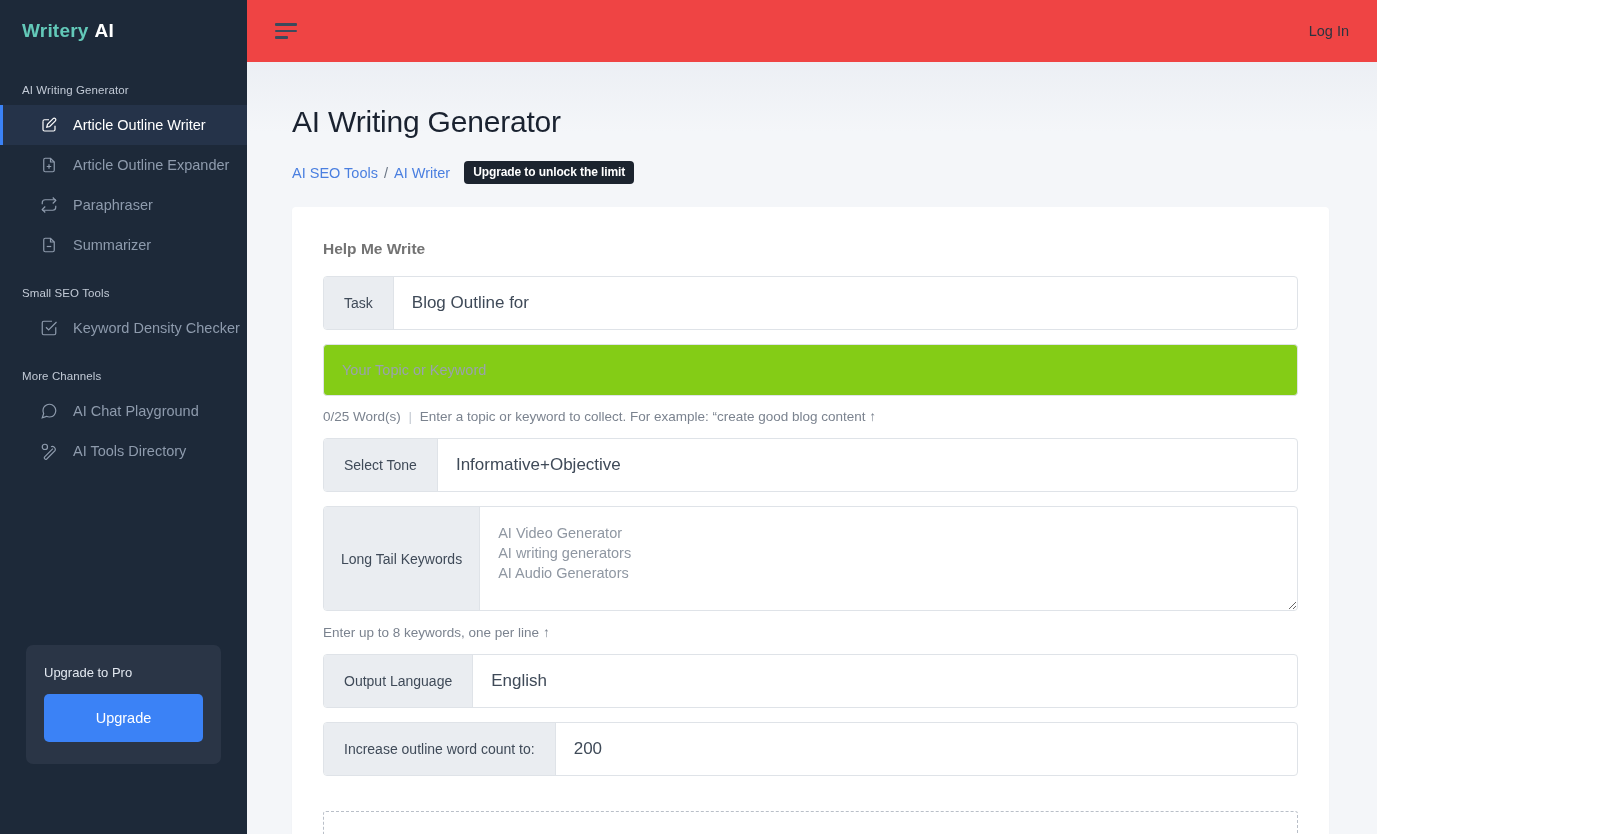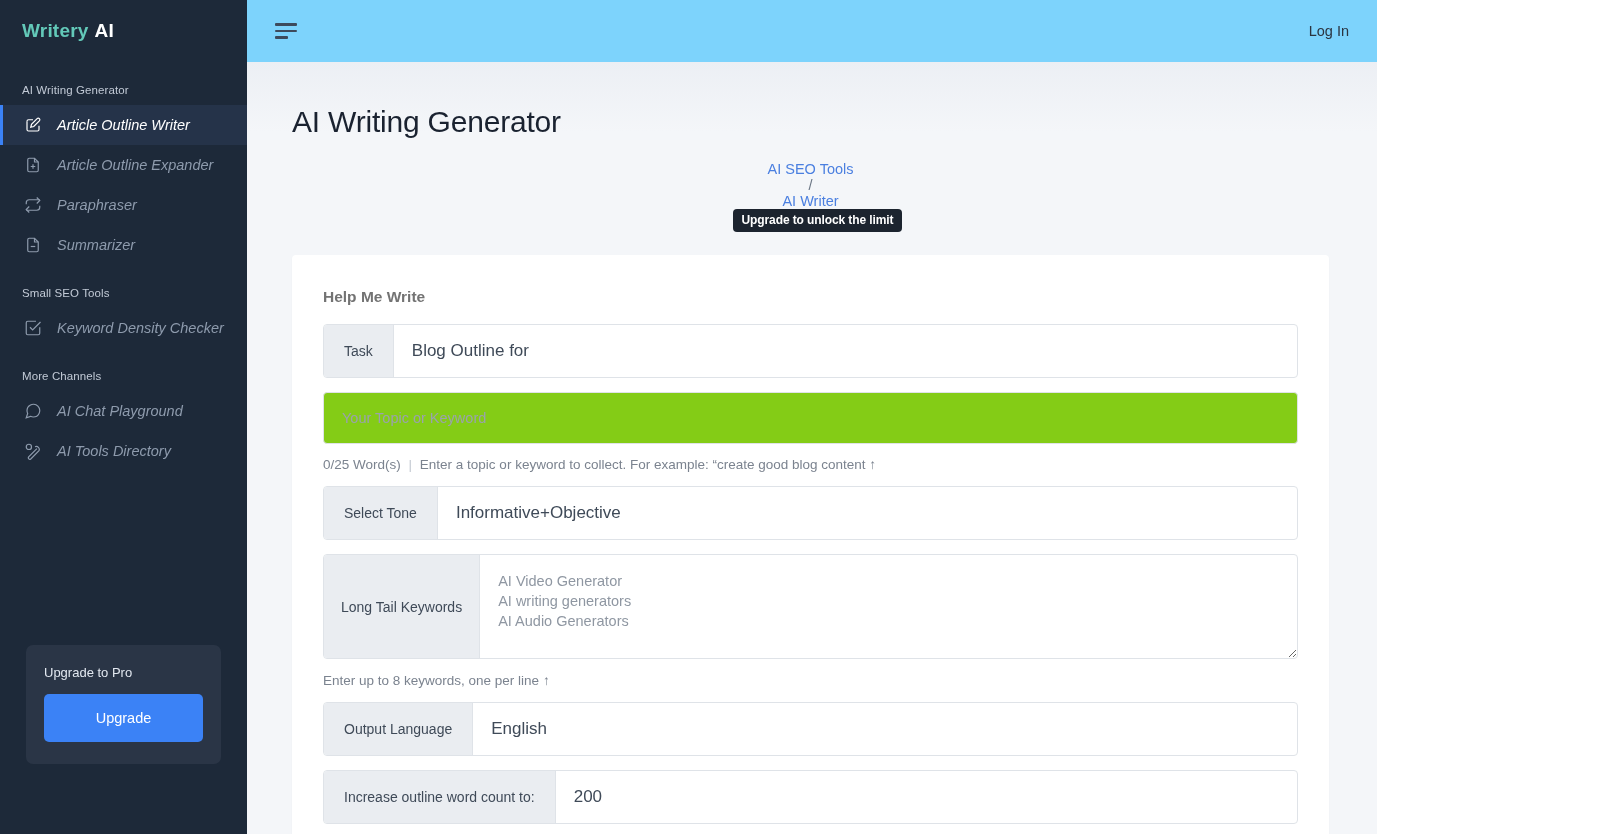--- a/index.html
+++ b/index.html
@@ -38,27 +38,26 @@
     font-size: 11.5px;
     padding: 0 0 0 22px;
     margin-top: 22px;
     margin-bottom: 9px;
     letter-spacing: .1px;
   }
   .nav-item {
     height: 40px;
     display: flex;
     align-items: center;
-    padding-left: 24px;
+    padding-left: 40px;
     color: #8e9bad;
     font-size: 14.5px;
     position: relative;
     cursor: pointer;
     gap: 15px;
-    font-style: italic;
   }
   .nav-item .nlabel { line-height: 1; }
   .nav-item.active {
     background: #253349;
     color: #ffffff;
   }
   .nav-item.active::before {
     content: "";
     position: absolute;
     left: 0; top: 0; bottom: 0;
@@ -101,21 +100,21 @@
     height: 834px;
     background: #f4f6f9;
     display: flex;
     flex-direction: column;
     position: relative;
     overflow: hidden;
   }
   .topbar {
     height: 62px;
     flex: 0 0 62px;
-    background: #7dd3fc;
+    background: #ef4444;
     display: flex;
     align-items: center;
     justify-content: space-between;
     padding: 0 28px 0 28px;
     gap: 44px;
   }
   .hamburger {
     width: 22px;
     display: flex;
     flex-direction: column;
@@ -146,21 +145,20 @@
     font-weight: normal;
     padding-top: 43px;
     letter-spacing: -.2px;
   }
   .breadcrumb {
     margin-top: 22px;
     display: flex;
     align-items: center;
     font-size: 14.5px;
     gap: 0px;
-    flex-direction: column;
   }
   .crumb-link { color: #4a7fe0; cursor: pointer; text-decoration: none; }
   .crumb-sep { color: #6b7685; margin: 0 6px; }
   .crumb-badge {
     margin-left: 14px;
     background: #1c242f;
     color: #ffffff;
     font-size: 12px;
     font-weight: bold;
     padding: 4px 9px 5px 9px;

